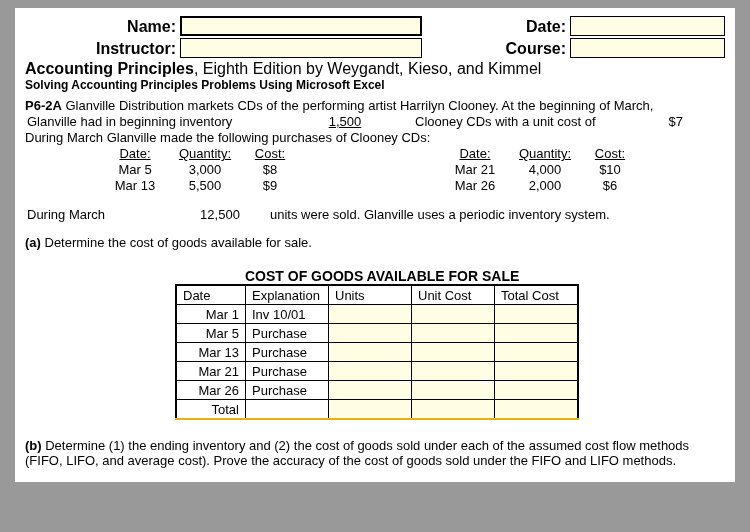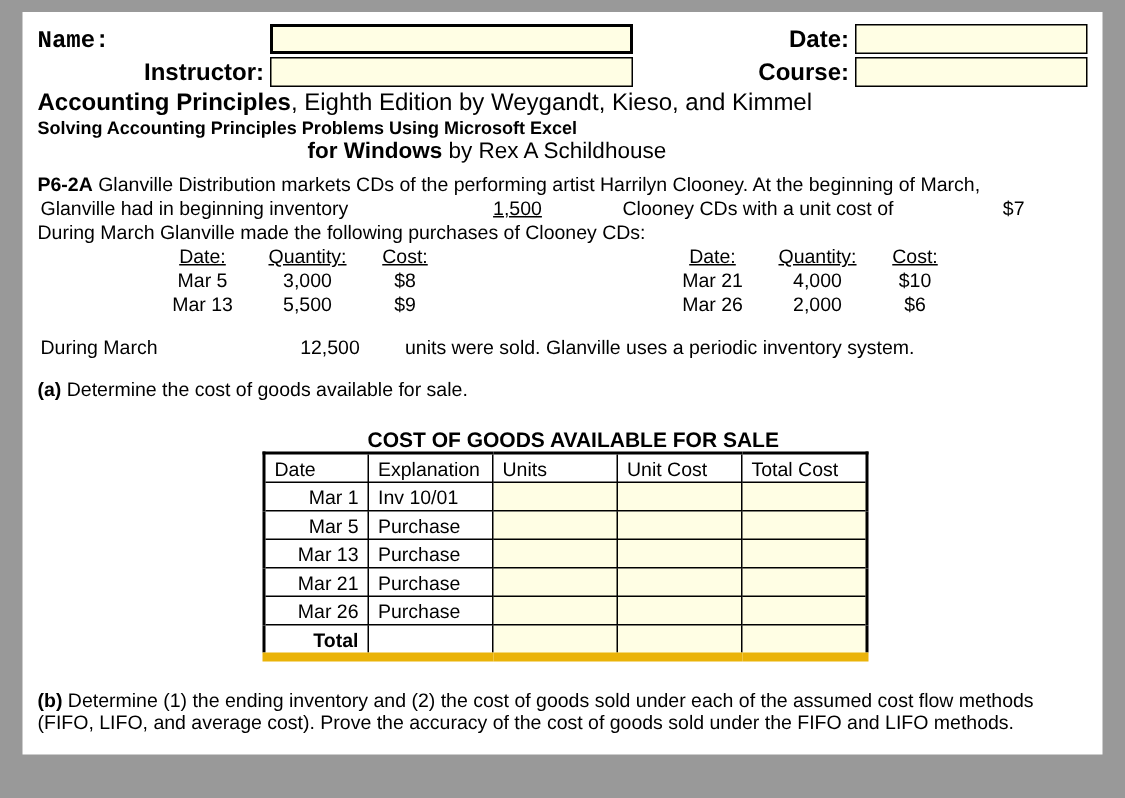--- a/index.html
+++ b/index.html
@@ -86,36 +86,36 @@
   .cogs th {
     font-weight: normal;
     text-align: left;
     border-top: 2px solid #000;
   }
   .cogs th.first { border-left: 2px solid #000; }
   .cogs th.last { border-right: 2px solid #000; }
   .cogs td.date { text-align: right; width: 56px; }
   .cogs td.expl { width: 70px; }
   .cogs td.fill { background: #fffee4; width: 70px; }
-  .cogs tr.last td { border-bottom: 6px solid #eab308; font-weight: bold; }
+  .cogs tr.last td { border-bottom: 2px solid #eab308; }
   .cogs td:first-child { border-left: 2px solid #000; }
   .cogs td:last-child { border-right: 2px solid #000; }
   .instr-hd {
     font-weight: bold;
     font-style: italic;
     text-decoration: underline;
   }
 </style>
 </head>
 <body>
 
 <div class="sheet">
 
   <div class="hdr-row">
-    <div class="hdr-col" style="width:155px;font-family:Liberation Mono, monospace;">
+    <div class="hdr-col" style="width:155px;justify-content:flex-end;">
       <span class="hdr-lbl">Name:</span>
     </div>
     <input class="hdr-input thick" value="" style="">
     <div class="hdr-col" style="flex:1;justify-content:flex-end;">
       <span class="hdr-lbl">Date:</span>
     </div>
     <input class="hdr-input" style="width: 155px;" value="">
   </div>
   <div class="hdr-row">
     <div class="hdr-col" style="width:155px;justify-content:flex-end;">
@@ -125,23 +125,20 @@
     <div class="hdr-col" style="flex:1;justify-content:flex-end;">
       <span class="hdr-lbl">Course:</span>
     </div>
     <input class="hdr-input" style="width: 155px;" value="">
   </div>
 
   <div class="title1">
     <b>Accounting Principles</b><span>, Eighth Edition by Weygandt, Kieso, and Kimmel</span>
   </div>
   <div class="title2">Solving Accounting Principles Problems Using Microsoft Excel</div>
-  <div class="title3">
-    <b>for Windows</b><span> by Rex A Schildhouse</span>
-  </div>
 
   <div class="sp"></div>
 
   <div>
     <b>P6-2A</b><span> Glanville Distribution markets CDs of the performing artist Harrilyn Clooney. At the beginning of March,</span>
   </div>
   <div class="row">
     <div class="col" style="width:280px;">Glanville had in beginning inventory</div>
     <div class="col tc" style="width:80px;text-decoration:underline;">1,500</div>
     <div class="col" style="width:250px;padding-left:30px;">Clooney CDs with a unit cost of</div>

